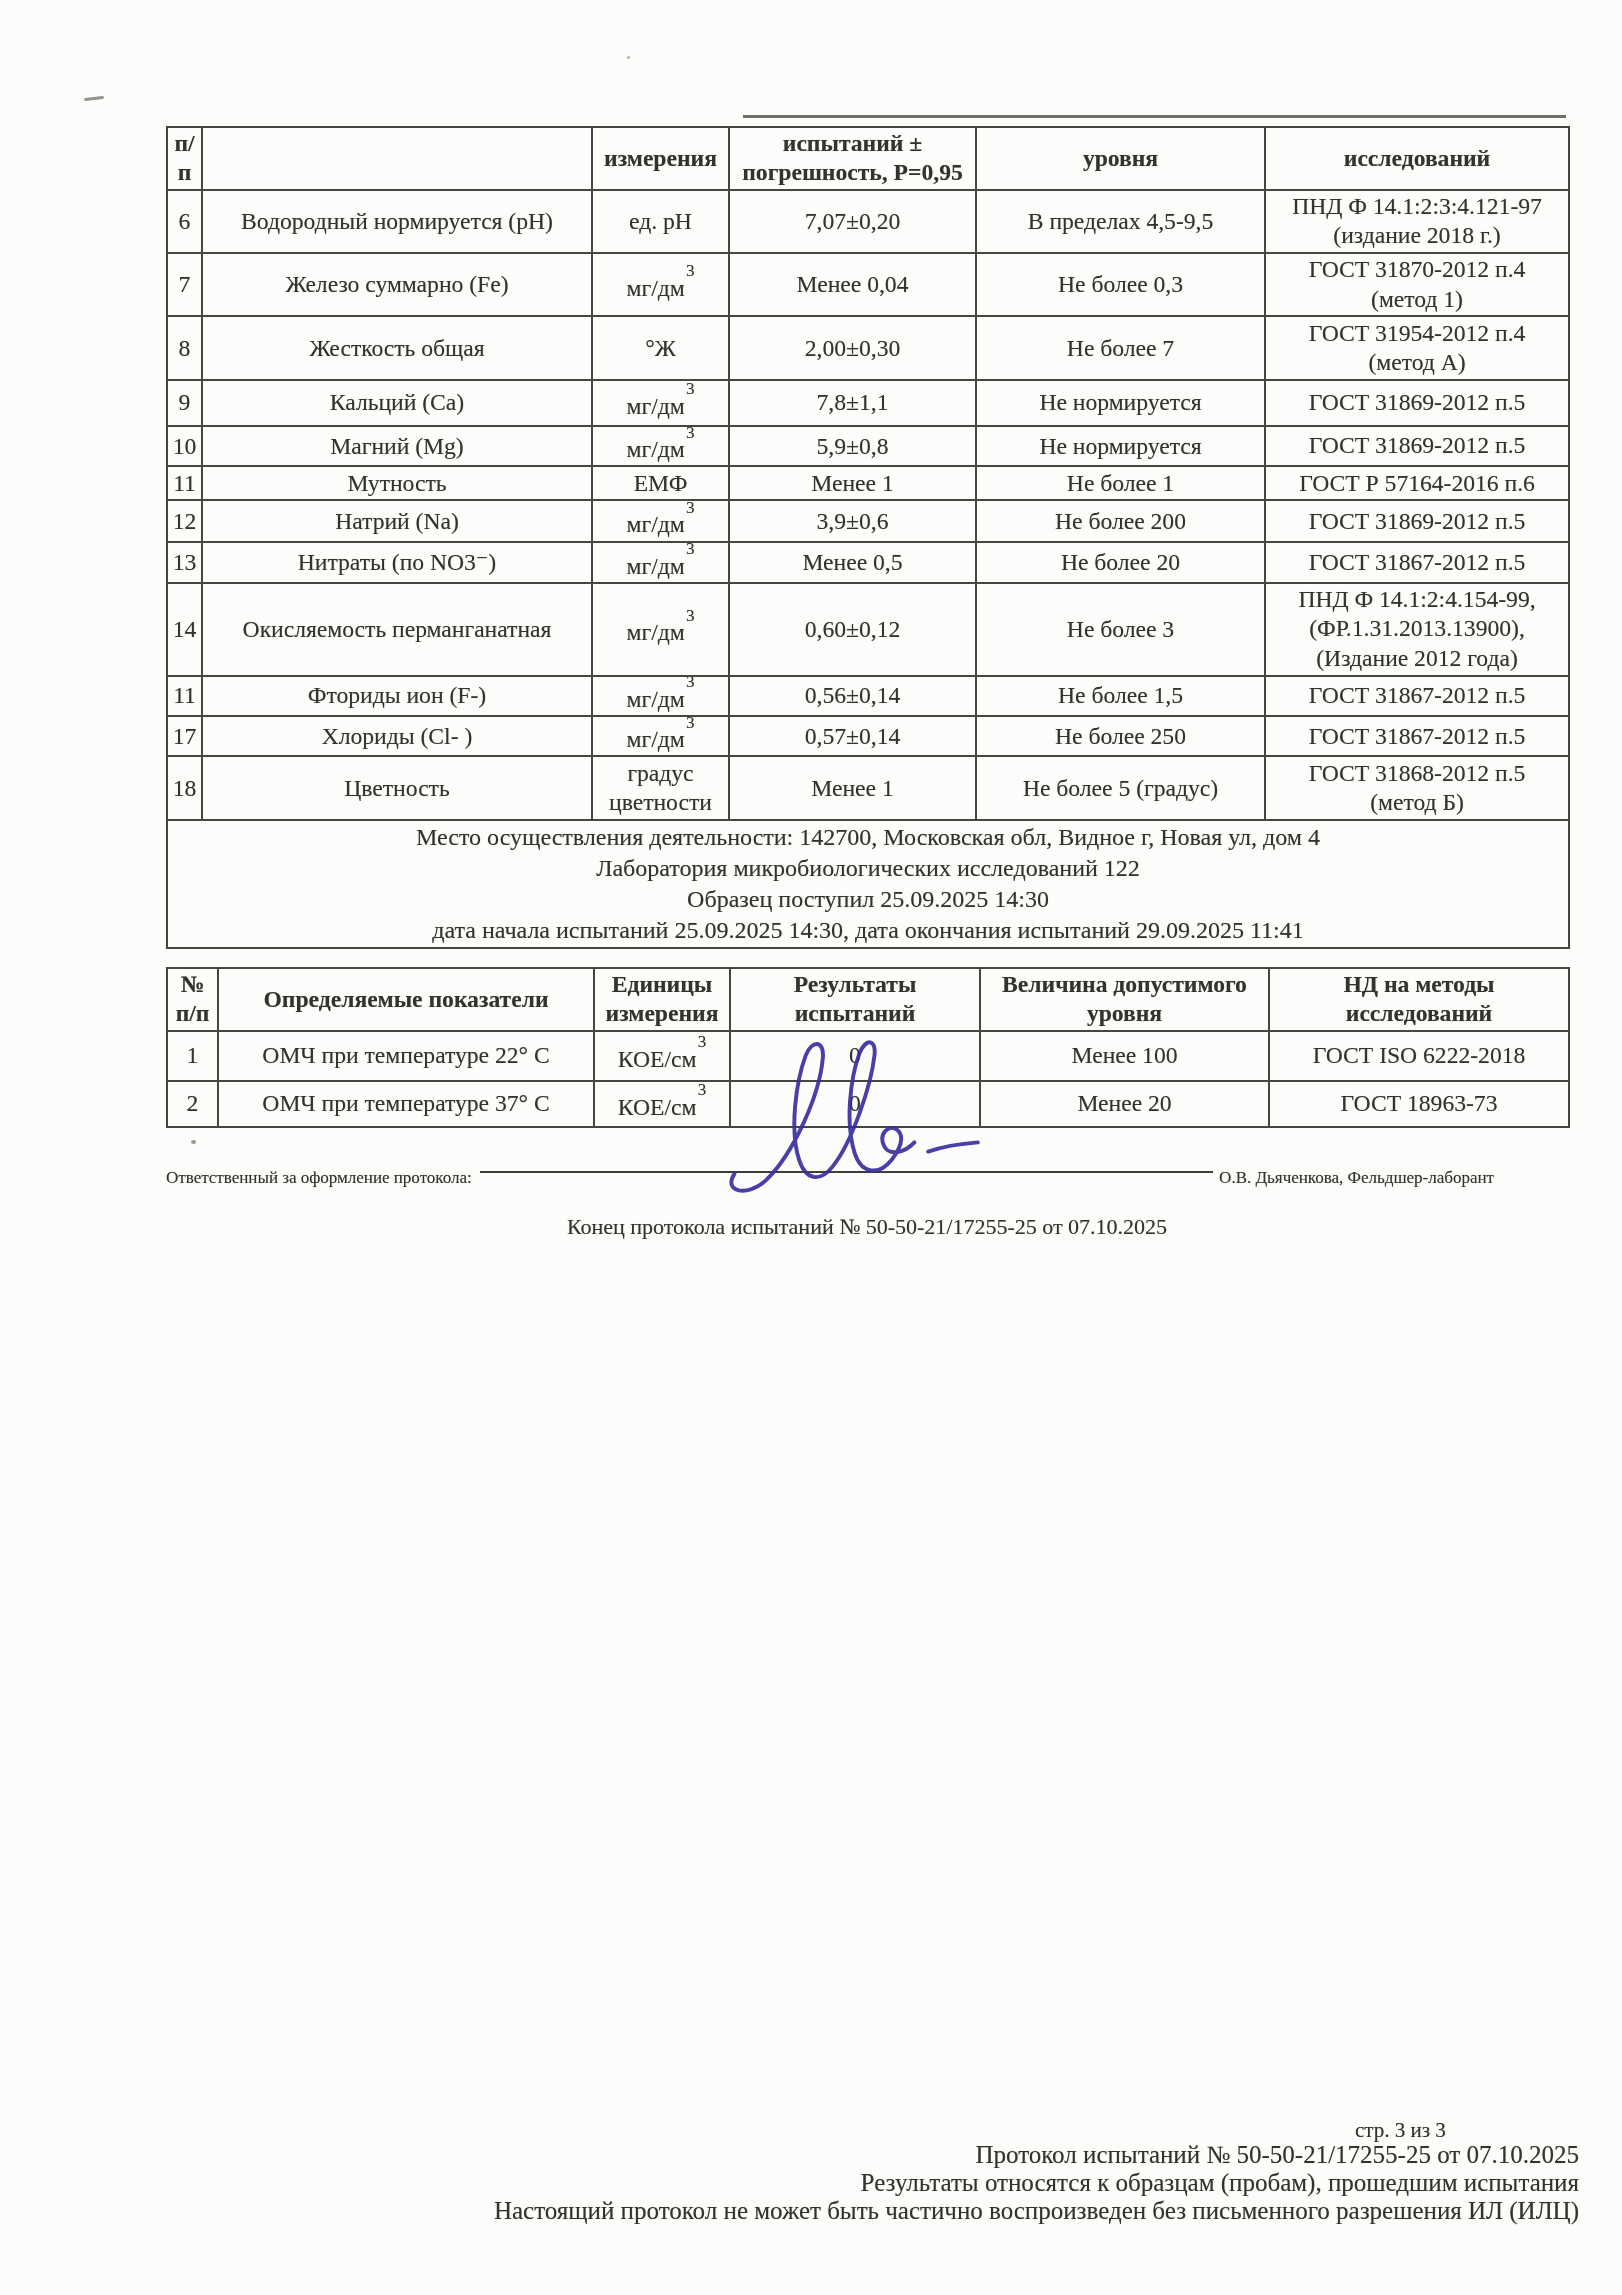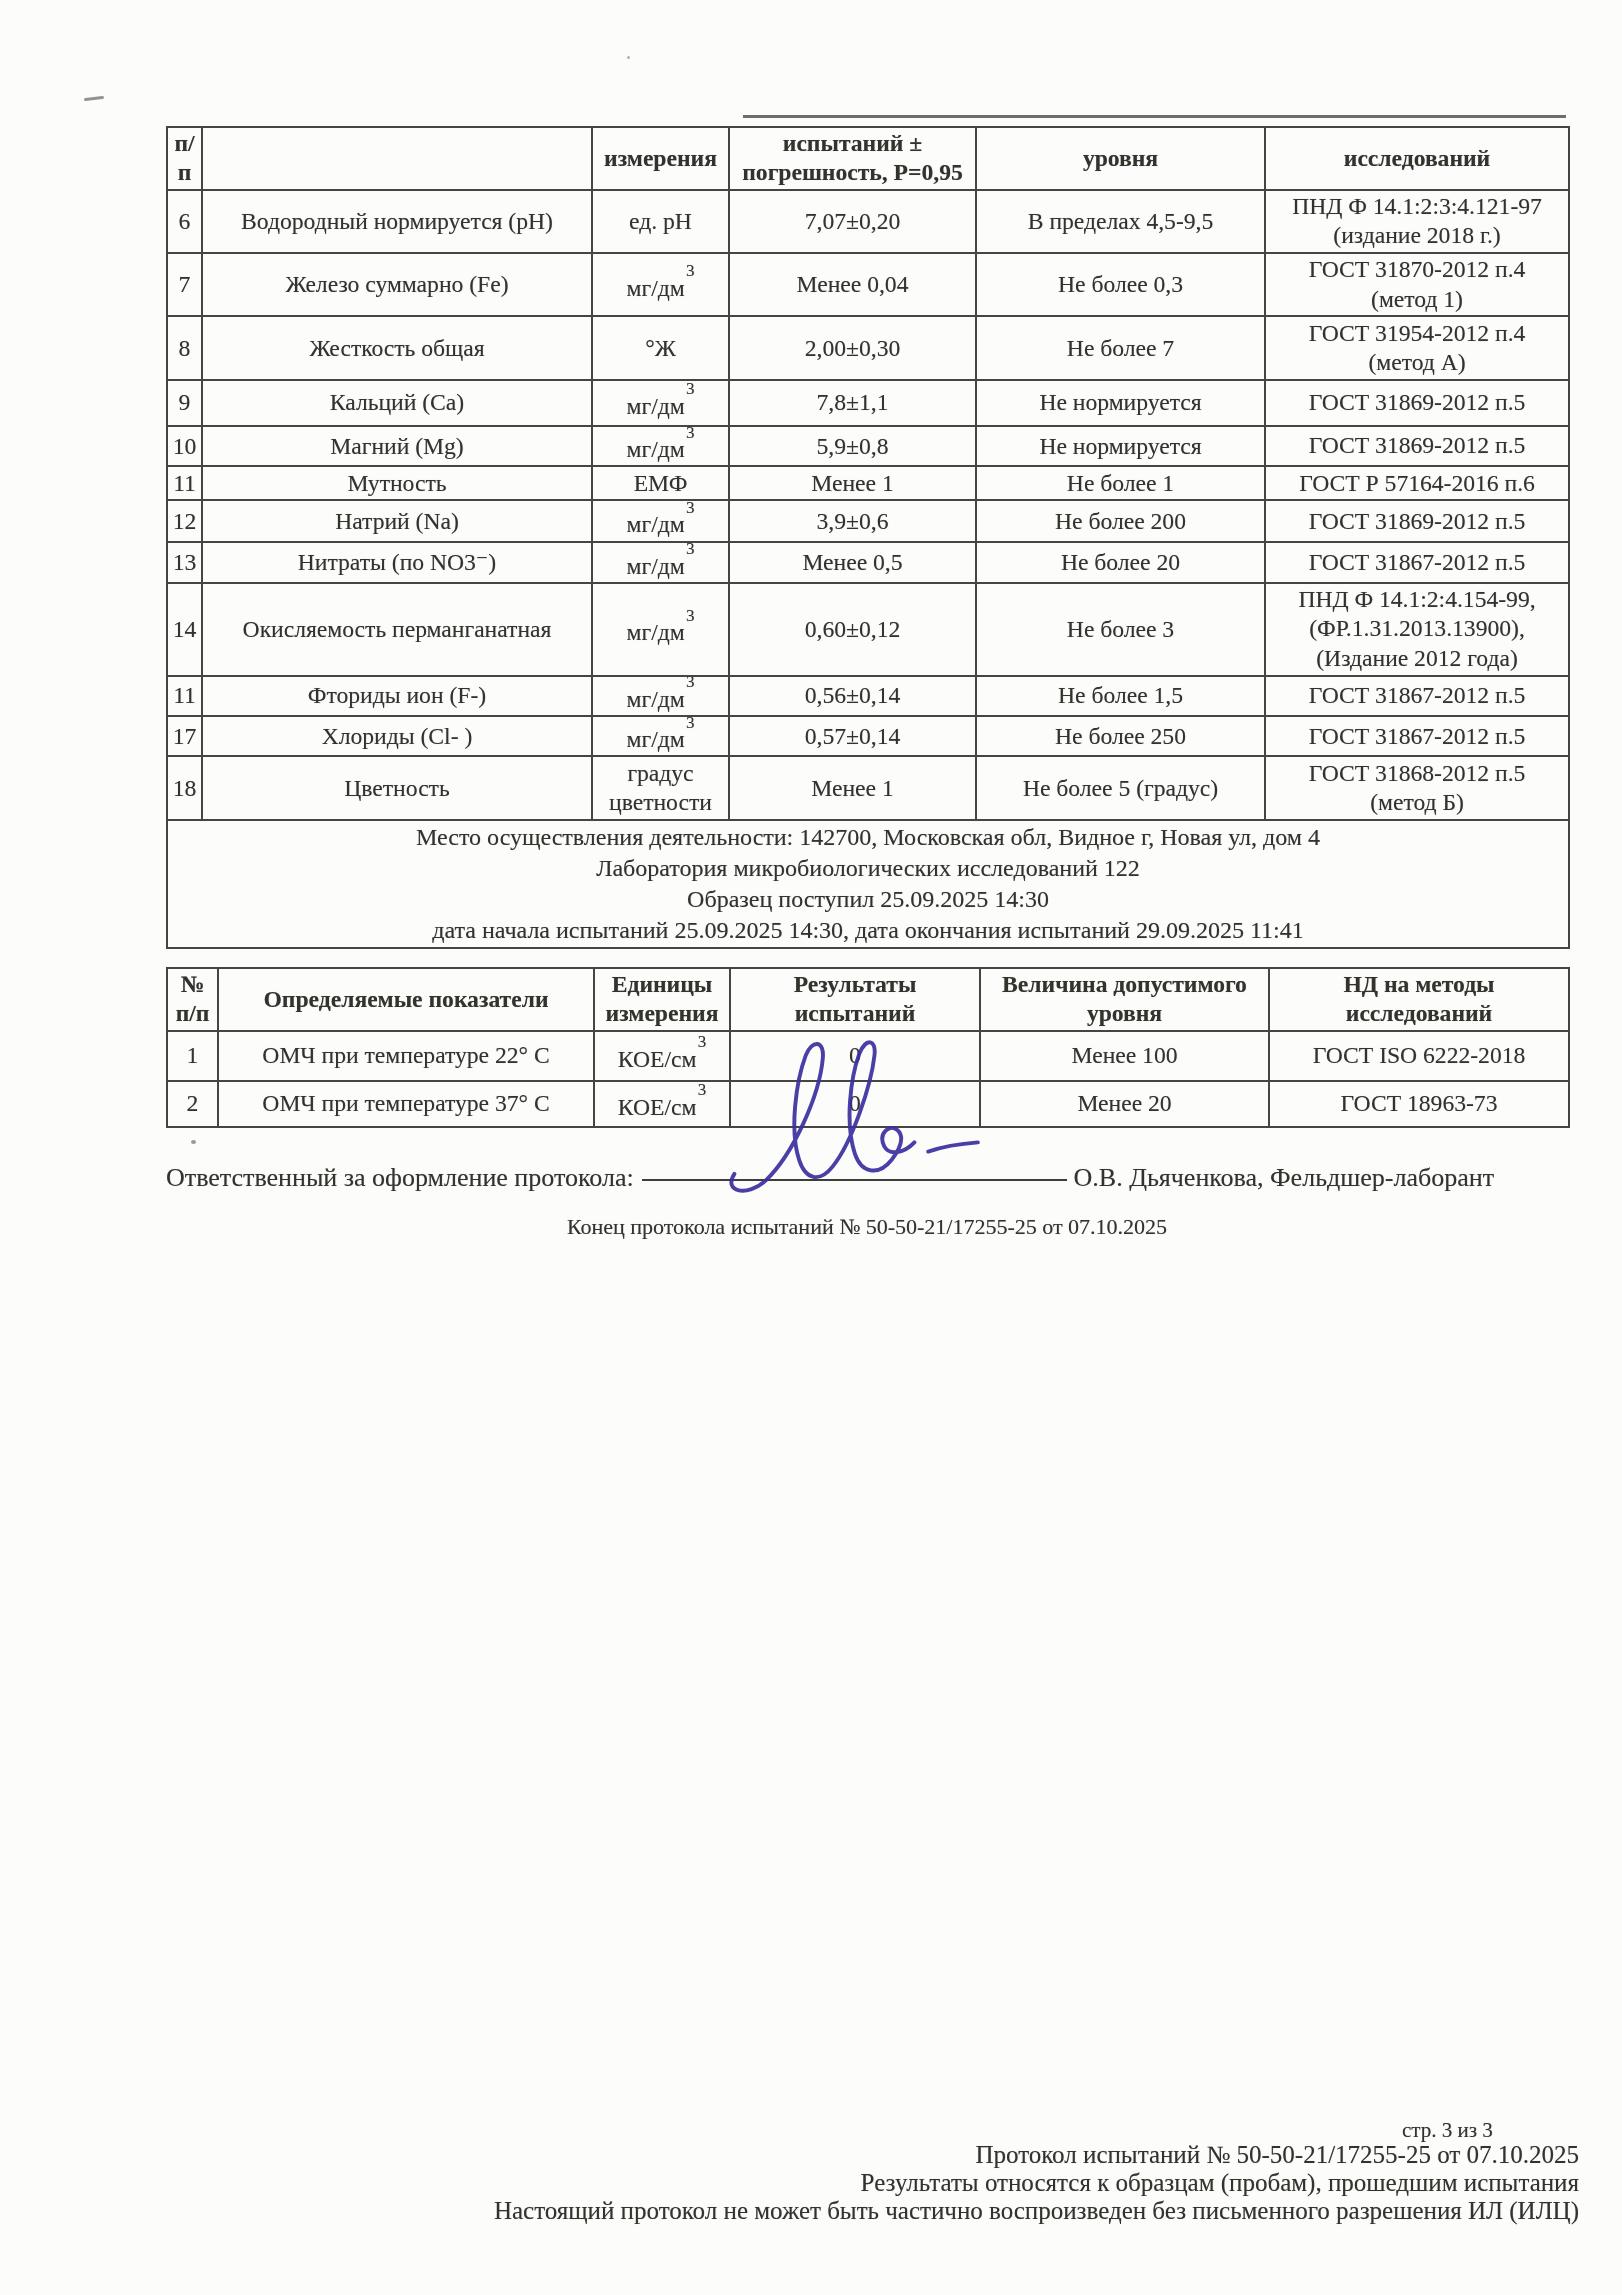--- a/index.html
+++ b/index.html
@@ -59,33 +59,33 @@
   sup.u3{font-size:17px;position:relative;top:-10.5px;margin-left:1.3px;}
   sup.u3:empty{display:none;}
 
   
   .info-cell{padding:6.5px 2.6px 3.9px 2.6px;}
   .info-line{font-size:24px;line-height:31px;text-align:center;}
 
   
   .sig-row{
     position:absolute;left:166px;top:1163px;width:1328px;
-    display:flex;align-items:center;
-    font-size:26px;line-height:29px;white-space:nowrap;
+    display:flex;align-items:flex-start;
+    font-size:17px;line-height:29px;white-space:nowrap;
   }
   .sig-line{flex:1;border-bottom:2px solid #3f3d37;height:7.9px;margin:0 6.5px 3.9px 7.9px;}
   .signature-svg{position:absolute;left:720px;top:1031px;z-index:3;}
 
   .end-line{
     position:absolute;left:166px;top:1214px;width:1402px;
     text-align:center;font-size:22px;
   }
 
   
-  .page-num{position:absolute;left:1355px;top:2118px;font-size:21px;margin-left:47px;}
+  .page-num{position:absolute;left:1355px;top:2118px;font-size:21px;}
   .footer-lines{
     position:absolute;left:166px;top:2141px;width:1413px;
     text-align:right;font-size:25px;line-height:28px;
   }
 
   
   .artifact-line{position:absolute;left:743px;top:115px;width:823px;height:2.6px;background:#55534d;opacity:.85;}
   .speck{position:absolute;background:#94928c;}
   .speck-dash{left:84px;top:97px;width:19.6px;height:3.3px;border-radius:2px;transform:rotate(-7deg);}
   .speck-dot1{left:191px;top:1140px;width:4.6px;height:3.9px;border-radius:50%;background:#9b9994;}

